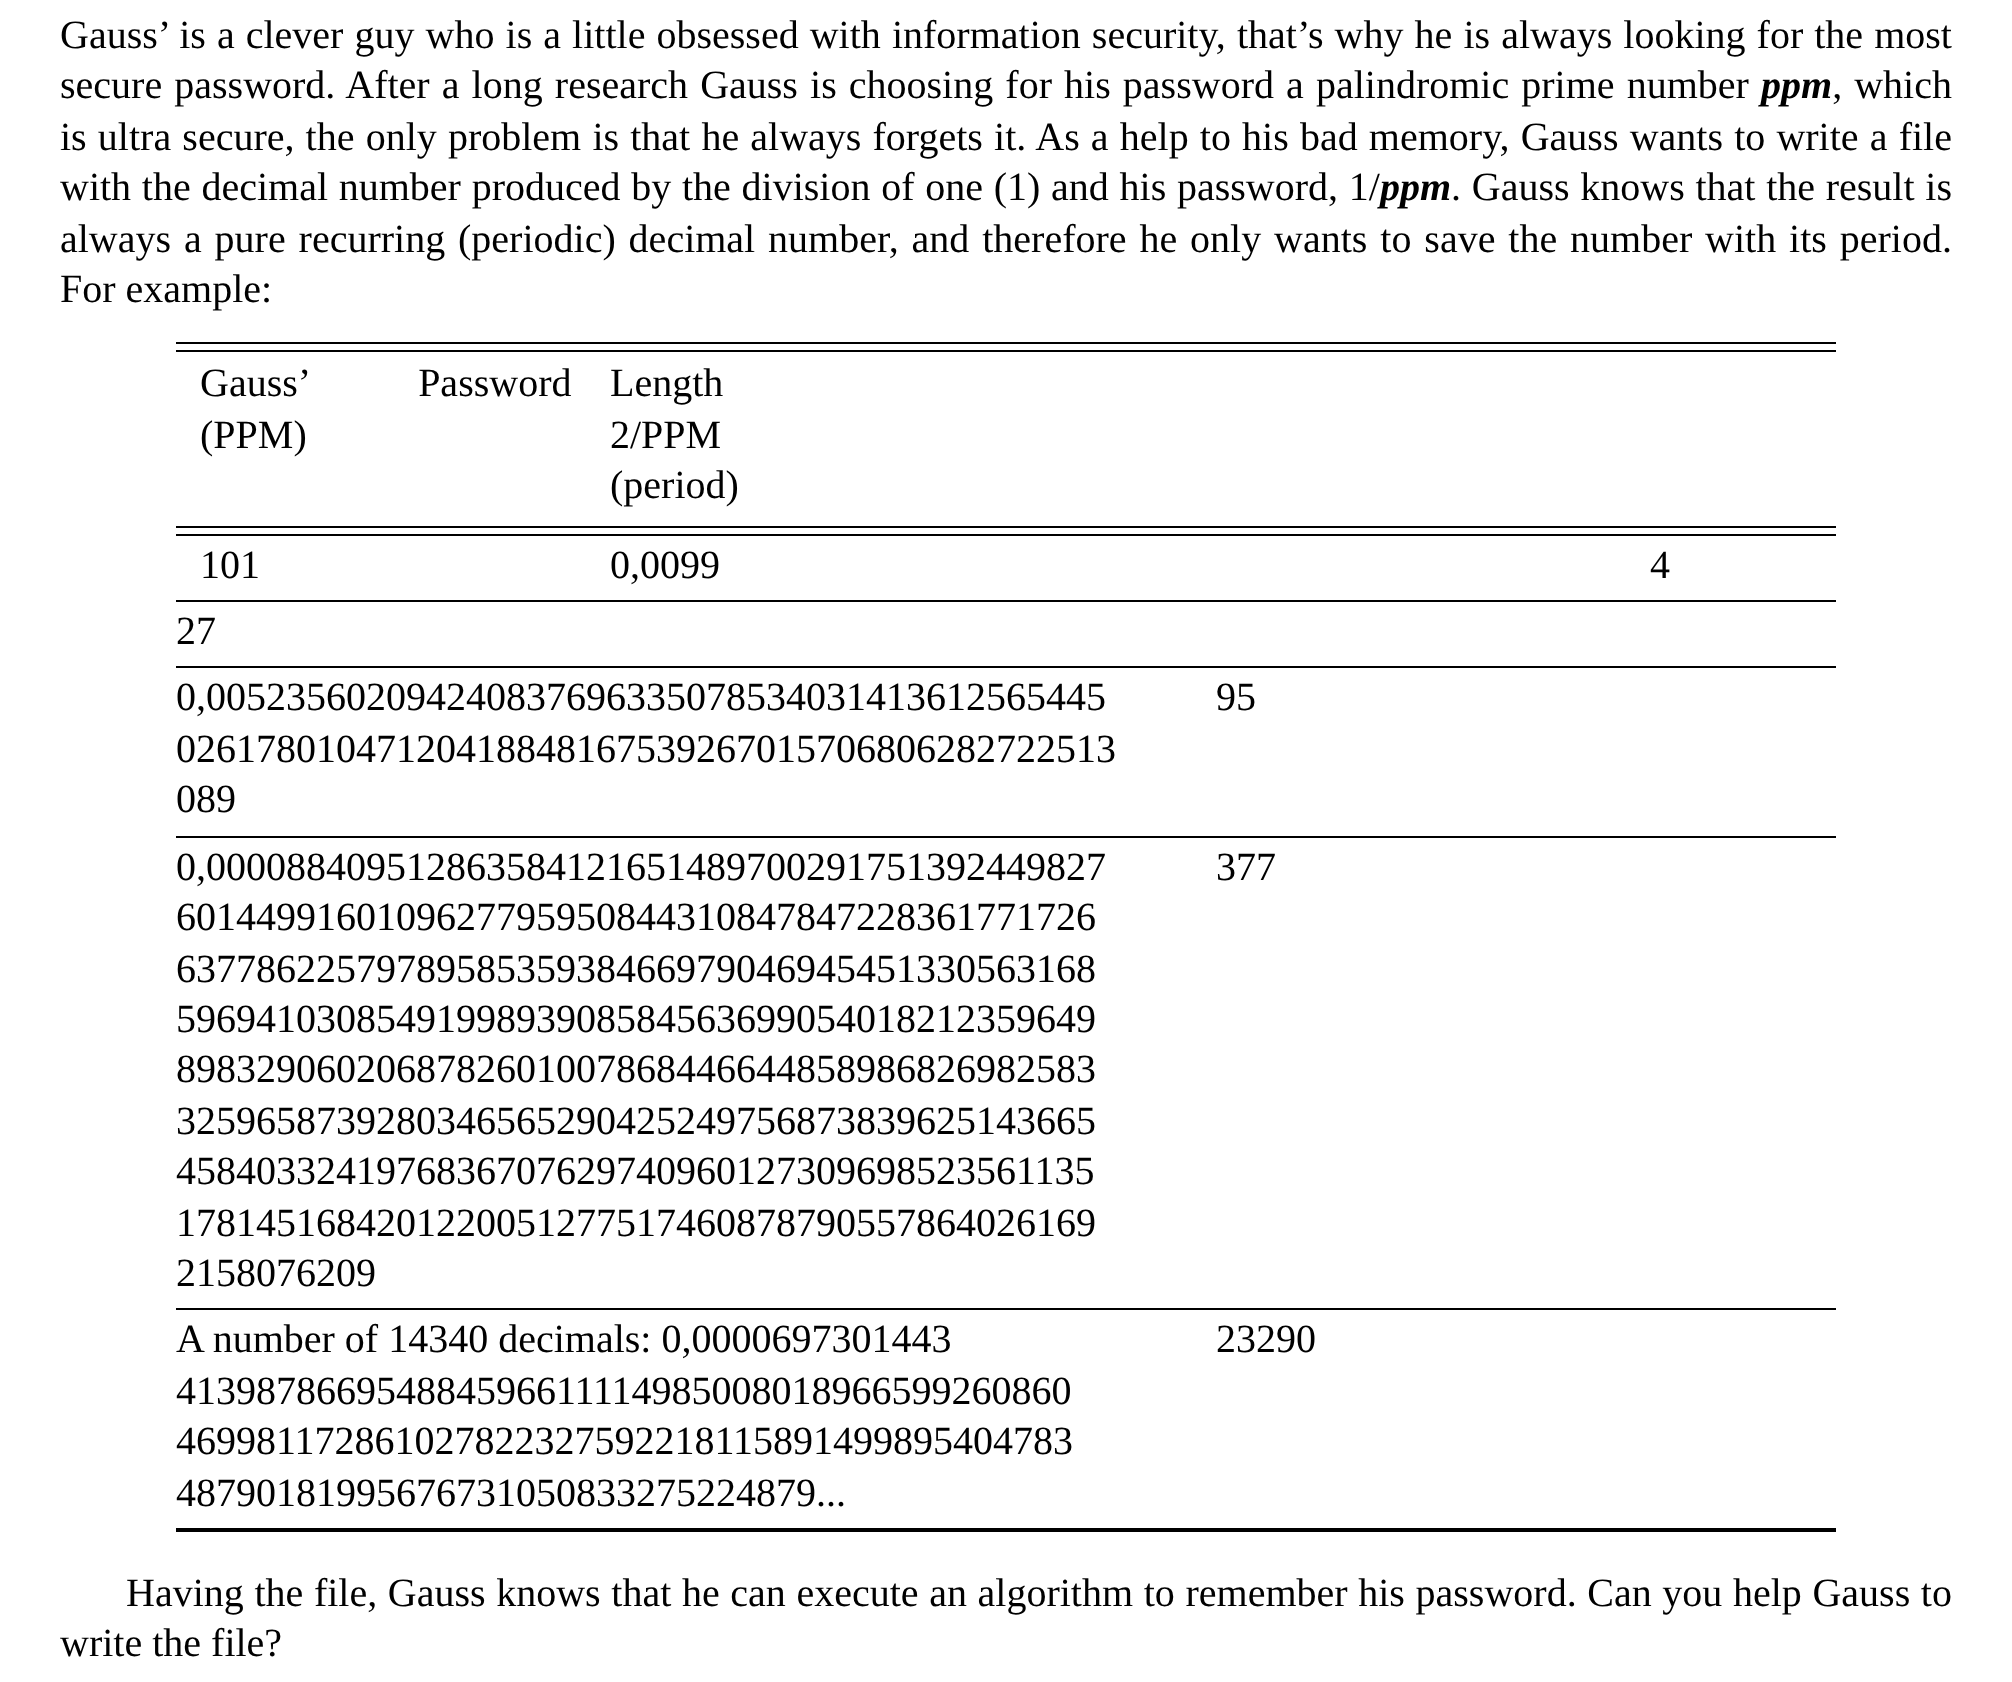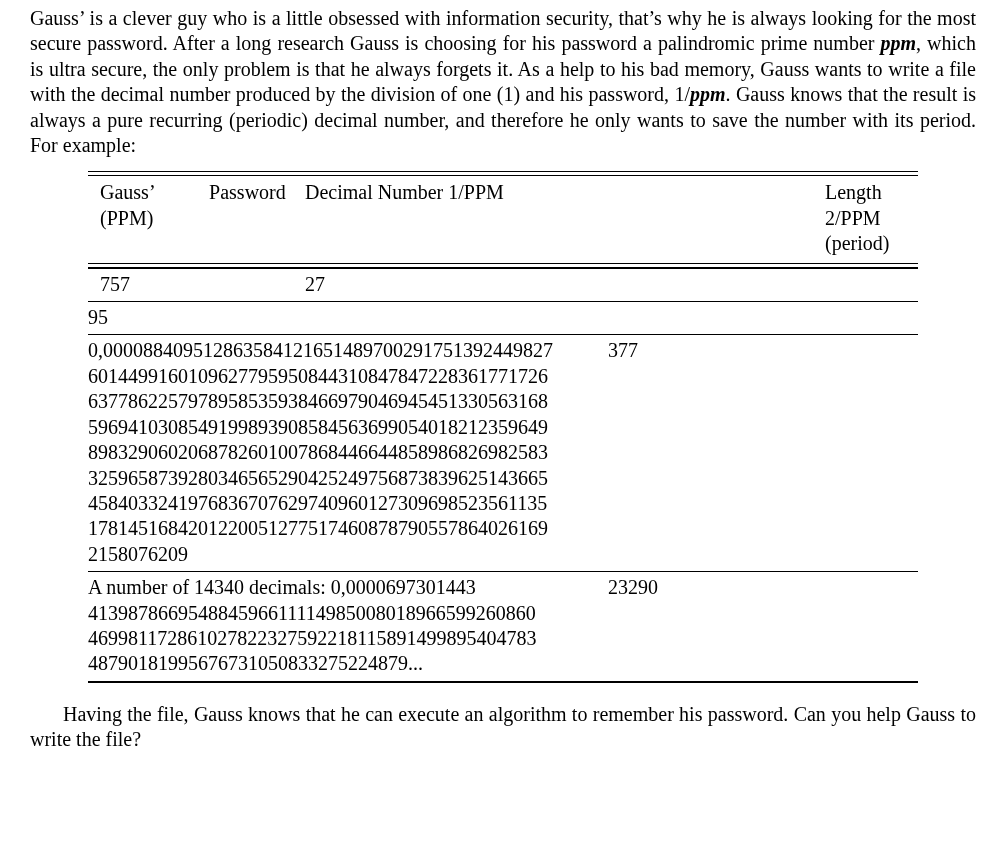--- a/index.html
+++ b/index.html
@@ -84,37 +84,43 @@
 <div class="page">
 
   <div class="para"><span>Gauss’ is a clever guy who is a little obsessed with information security, that’s why he is always looking for the most secure password. After a long research Gauss is choosing for his password a palindromic prime number </span><span class="it">ppm</span><span>, which is ultra secure, the only problem is that he always forgets it. As a help to his bad memory, Gauss wants to write a file with the decimal number produced by the division of one (1) and his password, 1/</span><span class="it">ppm</span><span>. Gauss knows that the result is always a pure recurring (periodic) decimal number, and therefore he only wants to save the number with its period. For example:</span></div>
 
   <div class="ptable">
     <div class="rule-double"></div>
 
     <div class="trow hdr">
       <div class="c1">Gauss’ Password
 (PPM)</div>
-      <div class="c2">Decimal Number 1/PPM</div>
       <div class="c3">Length
 2/PPM
 (period)</div>
     </div>
 
     <div class="rule-double"></div>
 
+    <div class="trow">
+      <div class="c1">101</div>
+      <div class="c2">0,0099</div>
+      <div class="c3">4</div>
+    </div>
     <div class="rule"></div>
 
     <div class="trow">
-      <div class="c1">757</div>
       <div class="c3">27</div>
     </div>
     <div class="rule"></div>
 
     <div class="trow">
+      <div class="c2">0,005235602094240837696335078534031413612565445
+02617801047120418848167539267015706806282722513
+089</div>
       <div class="c3">95</div>
     </div>
     <div class="rule"></div>
 
     <div class="trow">
       <div class="c2">0,000088409512863584121651489700291751392449827
 6014499160109627795950844310847847228361771726
 6377862257978958535938466979046945451330563168
 5969410308549199893908584563699054018212359649
 8983290602068782601007868446644858986826982583

